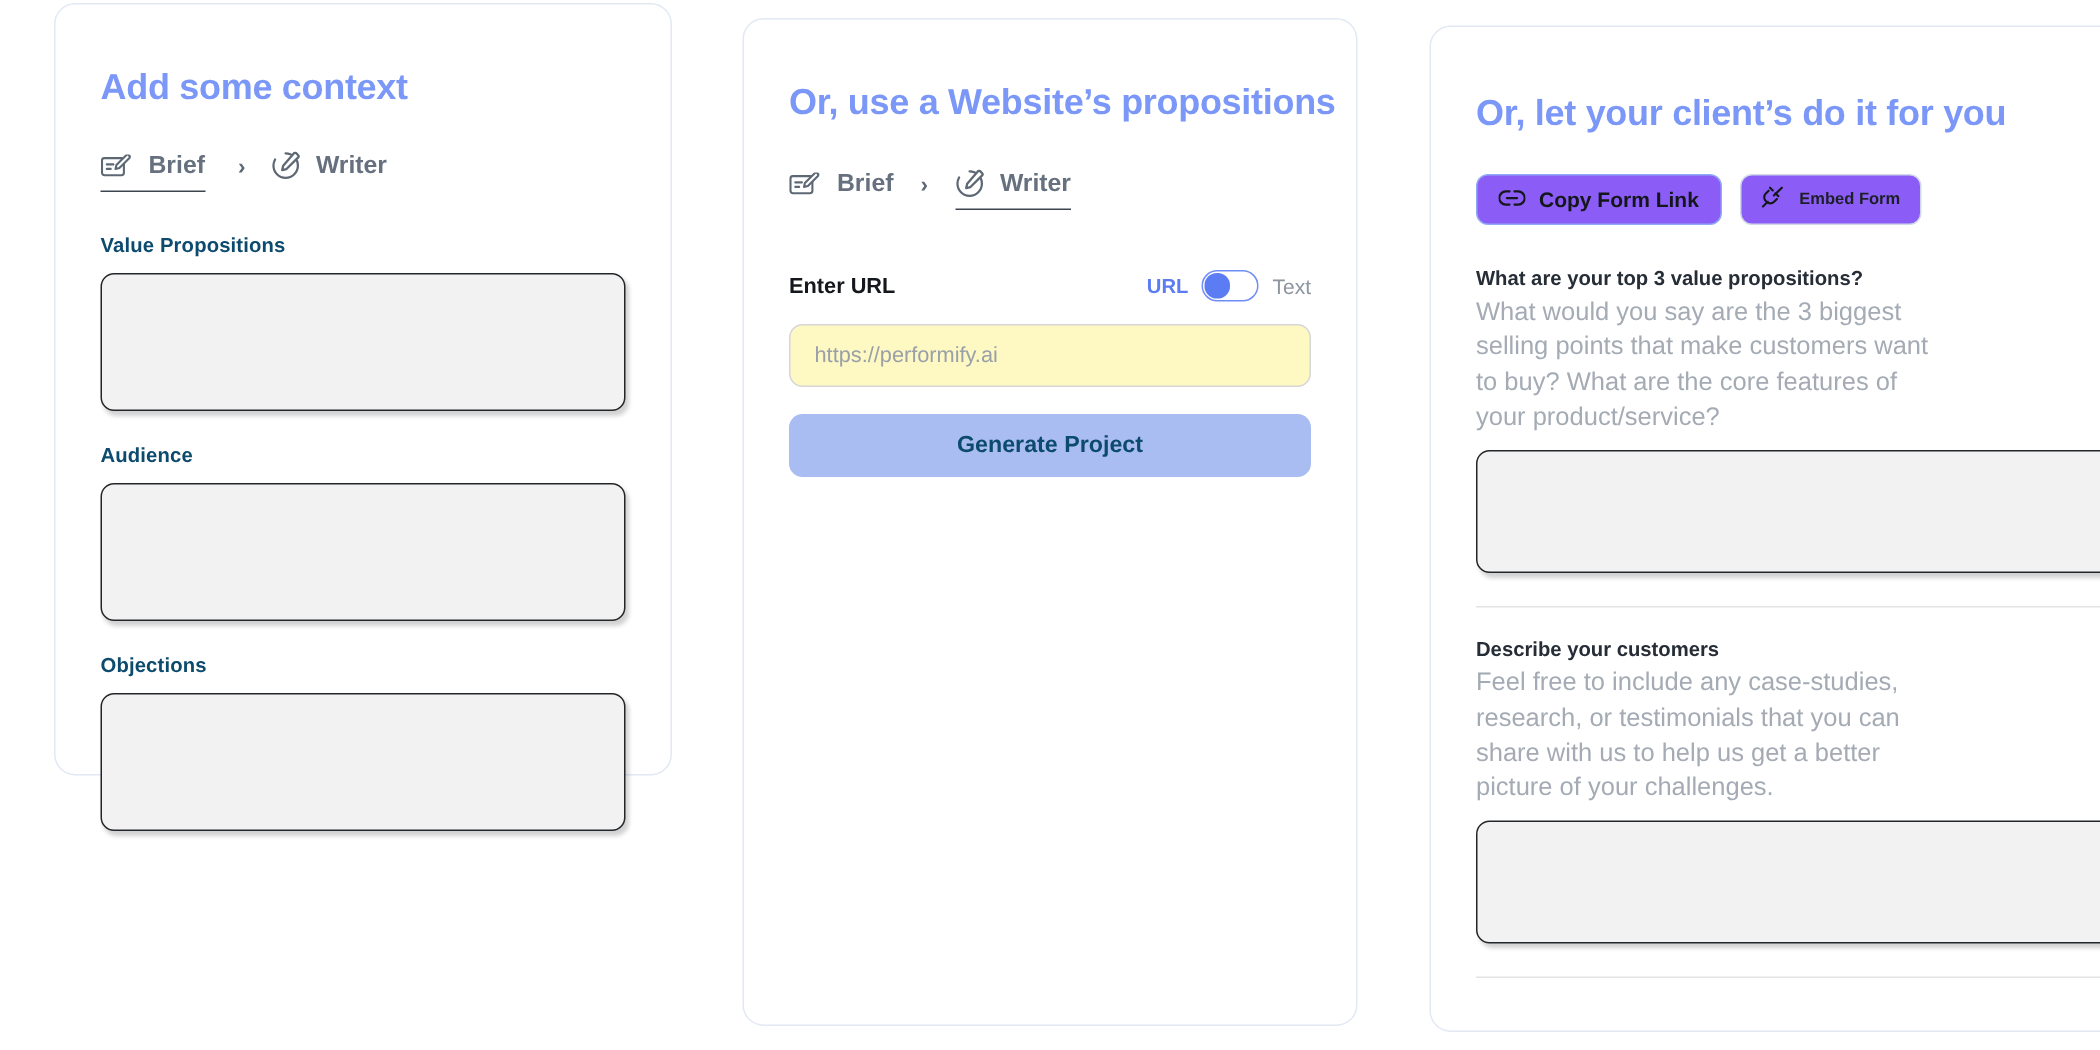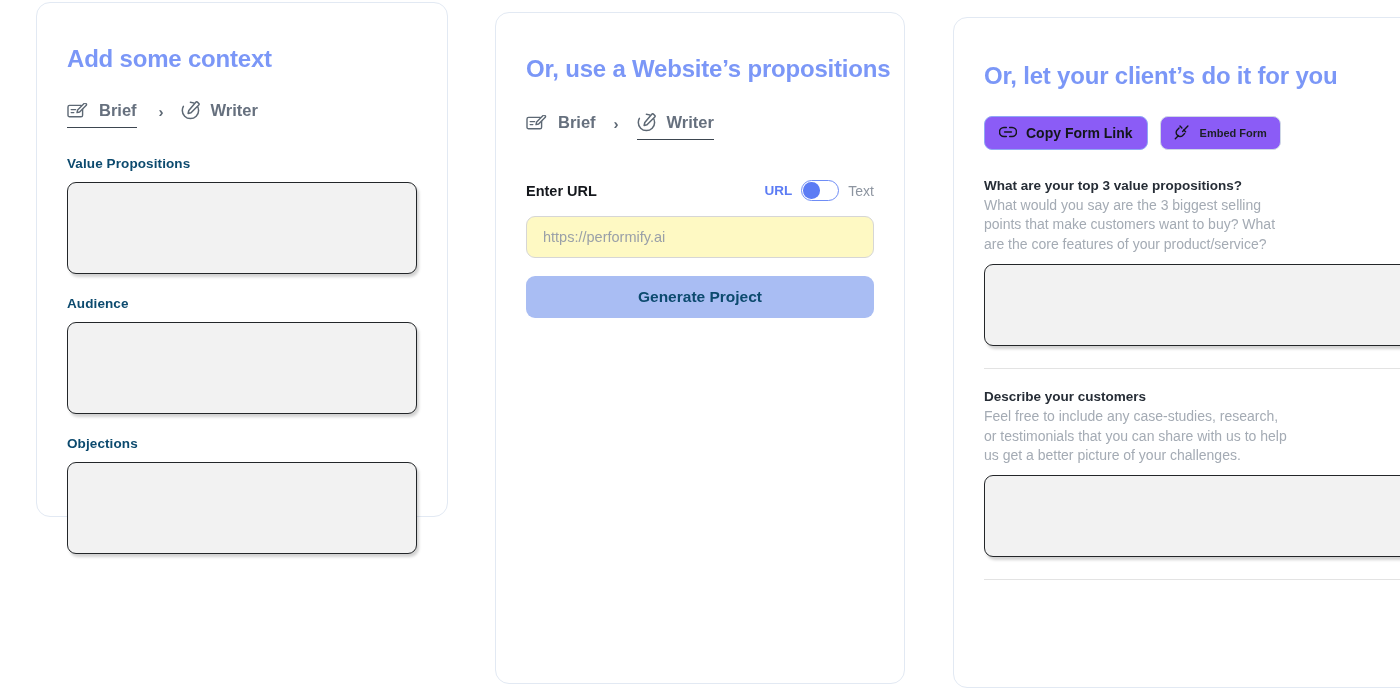--- a/index.html
+++ b/index.html
@@ -203,21 +203,21 @@
   }
 
   .q-block { margin-top: 28px; }
   .q-title {
     font-size: 13.5px;
     font-weight: bold;
     color: #262d36;
   }
   .q-desc {
     margin-top: 3px;
-    font-size: 14px;
+    font-size: 17px;
     line-height: 1.38;
     color: #a4abb4;
     max-width: 308px;
   }
   #card-client .ta { height: 82px; margin-top: 10px; }
   .divider {
     height: 1.3px;
     background: #e3e3e3;
     margin-top: 22px;
   }

